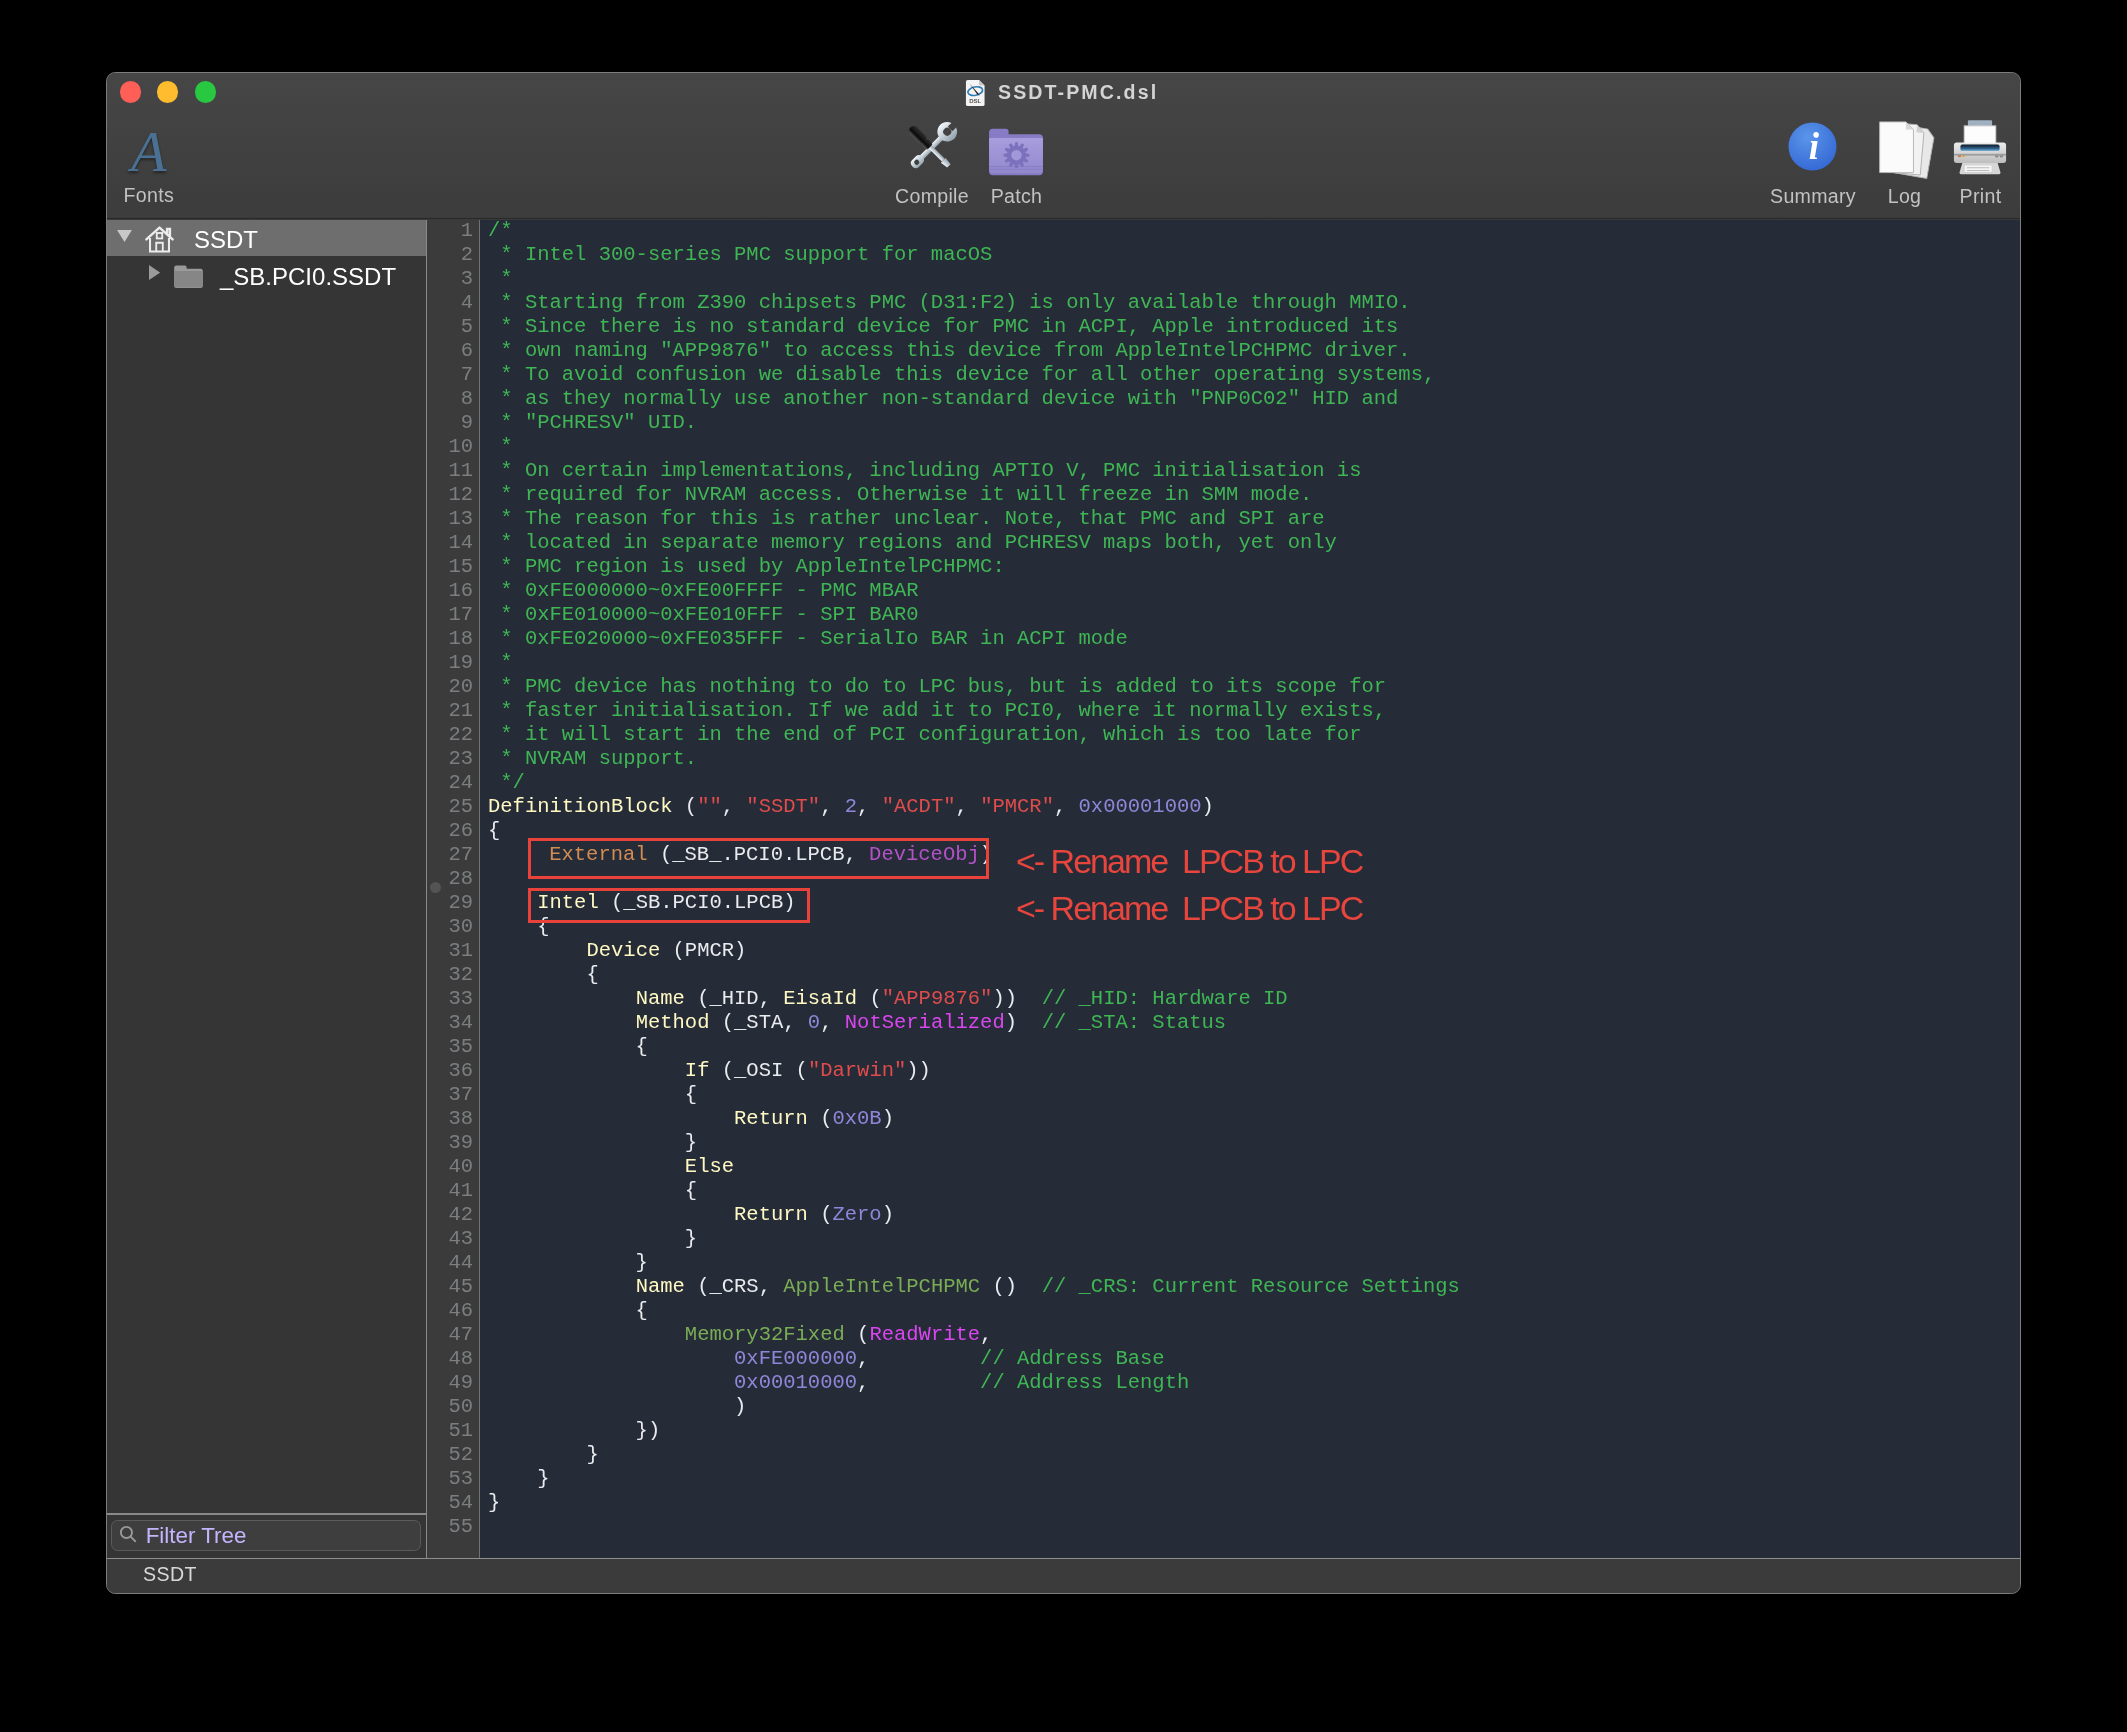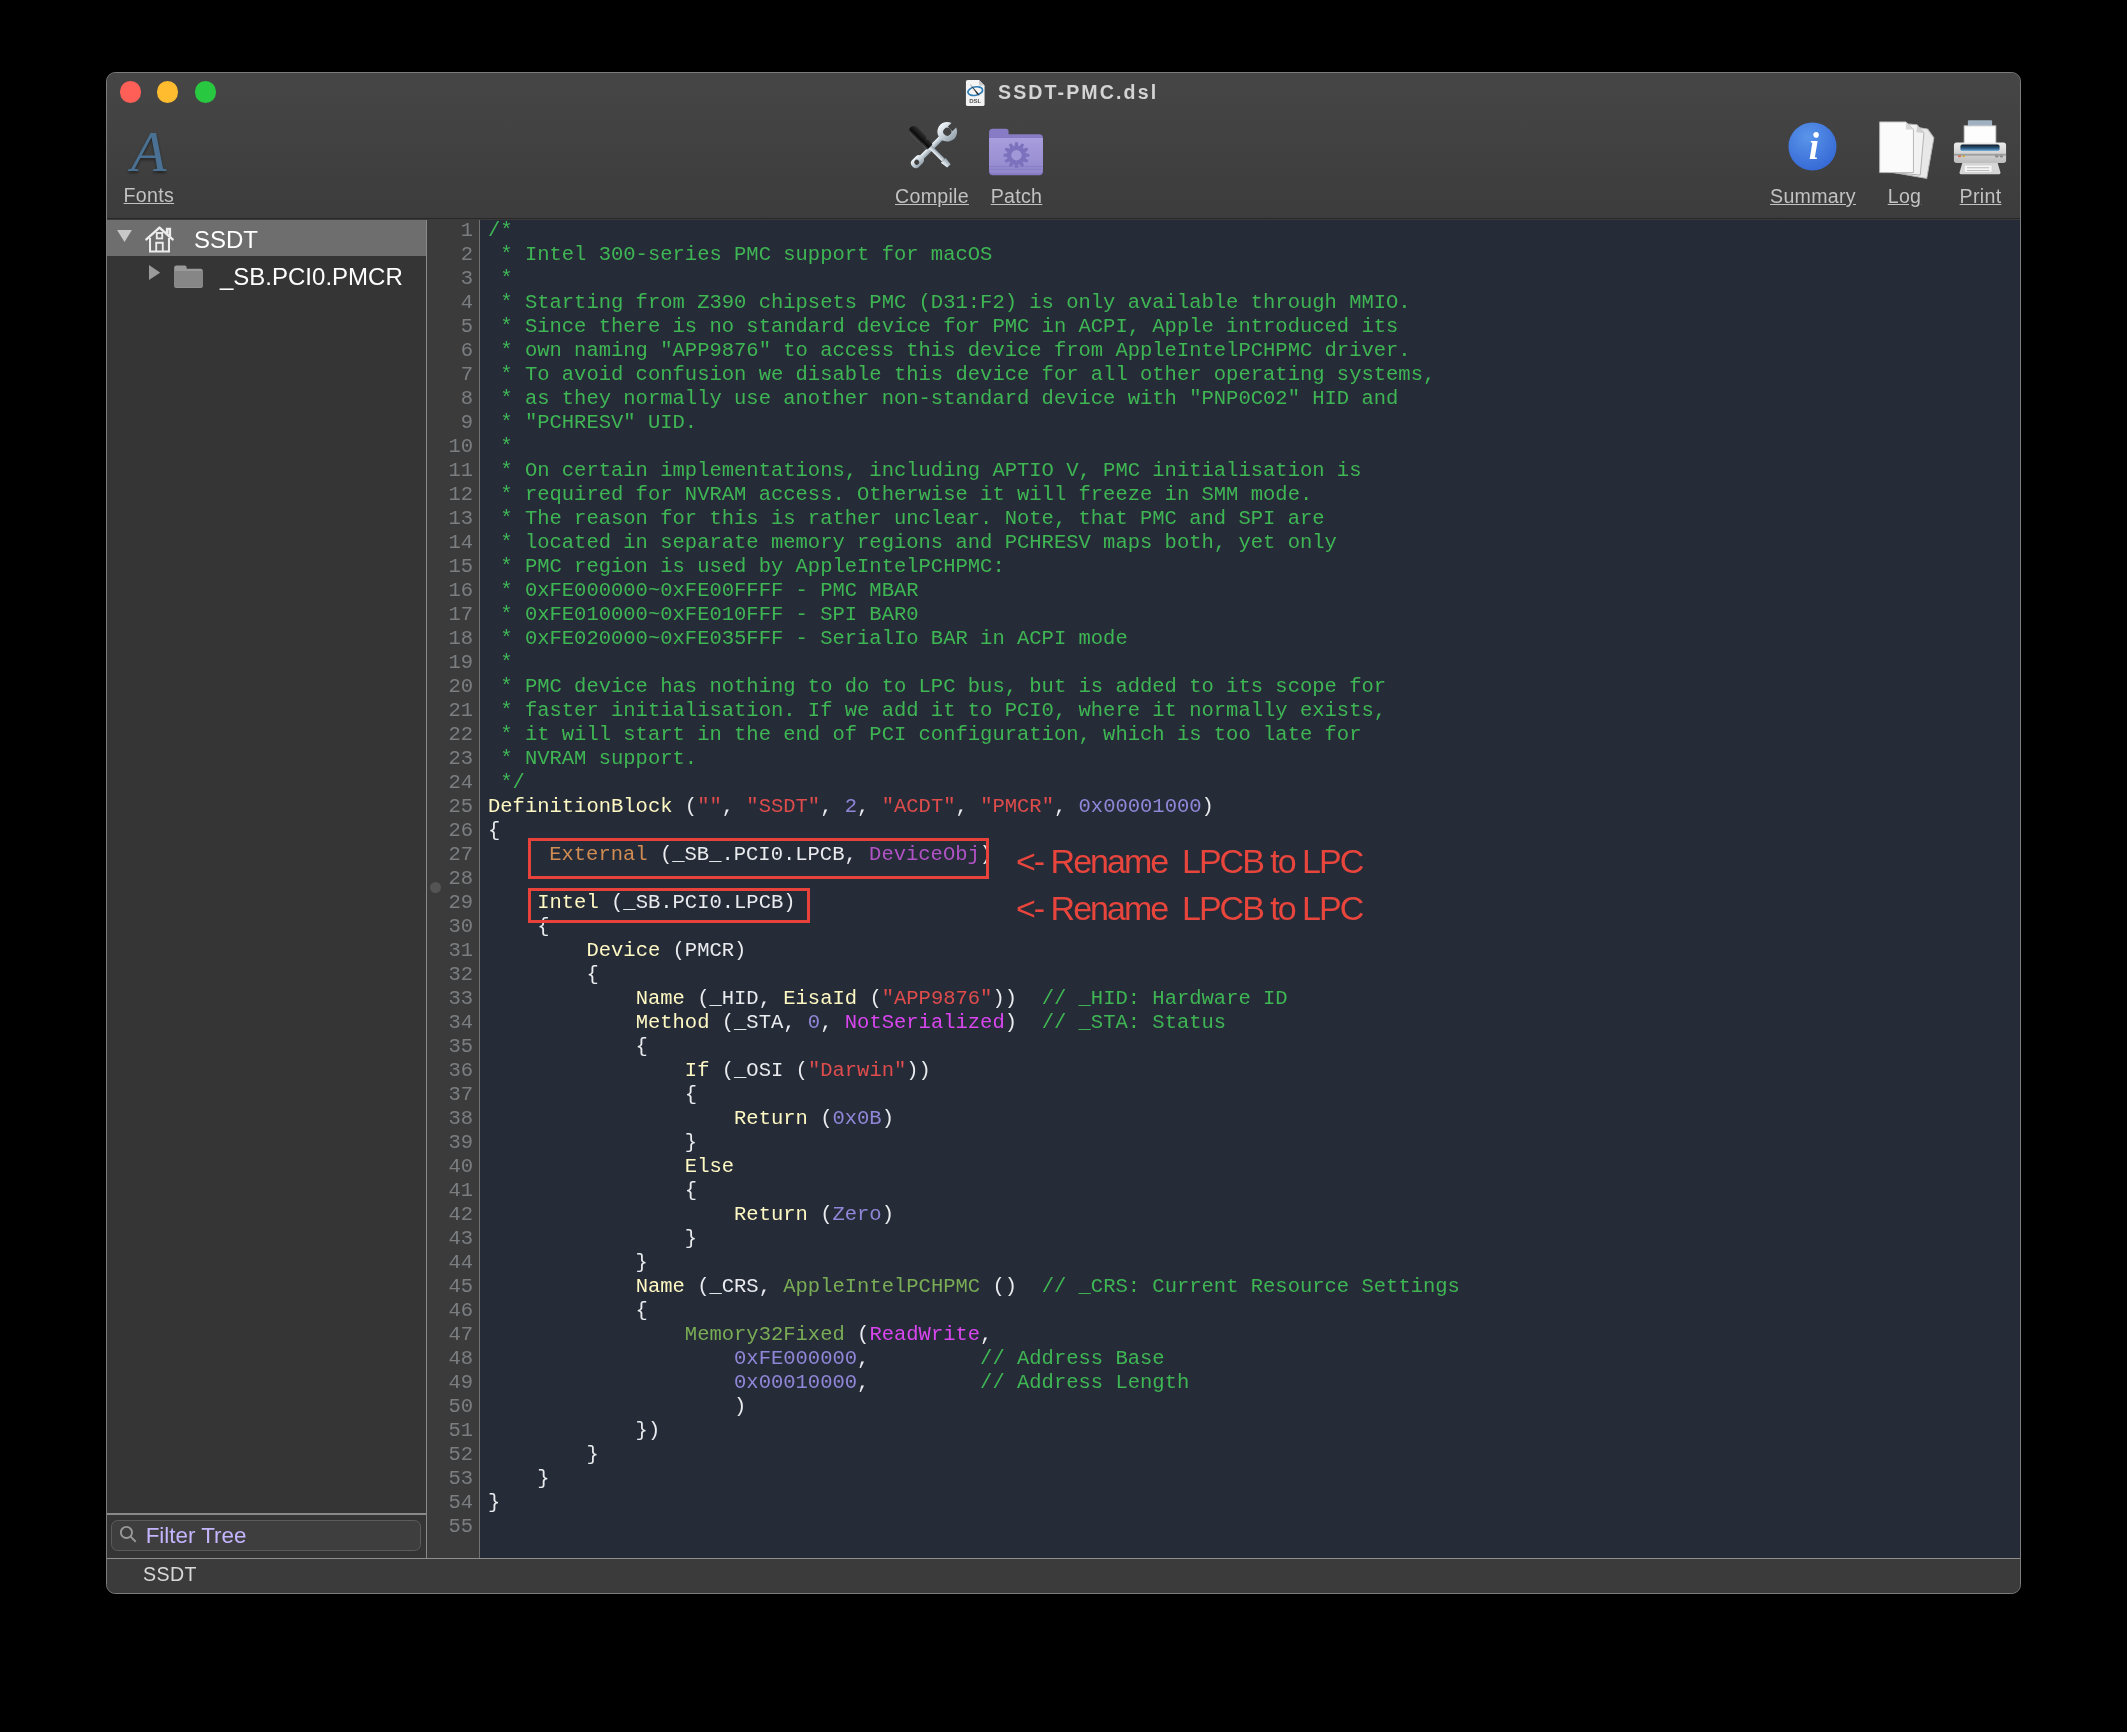--- a/index.html
+++ b/index.html
@@ -5,21 +5,21 @@
   html,body{margin:0;padding:0;background:#000;}
   #root{position:relative;width:2127px;height:1732px;background:#000;overflow:hidden;
         font-family:"Liberation Sans",sans-serif;padding-left:25px;}
   #win{position:absolute;left:106px;top:72px;width:1915px;height:1522px;
        border-radius:9.3px;background:#3b3b3b;border:0.9px solid #7d7d7d;
        box-sizing:border-box;overflow:hidden;}
   #toolbar{position:absolute;left:0;top:0;width:100%;height:145px;
            background:linear-gradient(#464646,#3c3c3c);border-bottom:1.9px solid #282828;}
   .tl{position:absolute;width:21.4px;height:21.4px;border-radius:50%;top:8.4px;}
   #title{position:absolute;top:8.4px;left:891px;font-size:19.6px;color:#d4d4d4;font-weight:700;letter-spacing:2.1px;}
-  .tlabel{position:absolute;font-size:19.6px;color:#c2c2c2;text-align:center;letter-spacing:0.3px;text-decoration:underline;}
+  .tlabel{position:absolute;font-size:19.6px;color:#c2c2c2;text-align:center;letter-spacing:0.3px;}
   
   #content{position:absolute;left:0;top:147px;width:100%;bottom:35px;}
   #sidebar{position:absolute;left:0;top:0;width:319px;height:100%;background:#353535;}
   #row1{position:absolute;left:0;top:0;width:100%;height:36px;background:#6e6e6e;}
   #row2{position:absolute;left:0;top:36px;width:100%;height:36px;}
   .treetext{position:absolute;color:#fff;font-size:24px;}
   #filterline{position:absolute;left:0;bottom:43px;width:100%;height:1.9px;background:#8a8a8a;}
   #filterbox{position:absolute;left:3.7px;bottom:7.5px;width:310px;height:31px;box-sizing:border-box;
              border:1.9px solid #5b5b5b;border-radius:6.5px;background:#3e3e3e;}
   #divider{position:absolute;left:319px;top:0;width:20.5px;height:100%;background:#3b3b3b;
@@ -177,21 +177,21 @@
         <div class="treetext" style="left:87px;top:5.6px;">SSDT</div>
       </div>
       <div id="row2">
         <svg style="position:absolute;left:42px;top:9.3px" width="11.2" height="15" viewBox="0 0 12 16">
               <path d="M0 0 L12 8 L0 16 Z" fill="#9a9a9a"></path>
             </svg>
         <svg style="position:absolute;left:66px;top:7.5px" width="31" height="25" viewBox="0 0 33 27">
           <path d="M1 4 a2.5 2.5 0 0 1 2.5-2.5 h9 a2 2 0 0 1 2 2 v1.5 h15 a2.5 2.5 0 0 1 2.5 2.5 v16 a2.5 2.5 0 0 1 -2.5 2.5 h-26 a2.5 2.5 0 0 1 -2.5-2.5 Z" fill="#9a9a9a"></path>
           <path d="M1 7.6 h31 v15.4 a2.5 2.5 0 0 1 -2.5 2.5 h-26 a2.5 2.5 0 0 1 -2.5-2.5 Z" fill="#868686"></path>
         </svg>
-        <div class="treetext" style="left:113px;top:6.5px;">_SB.PCI0.PMCR</div>
+        <div class="treetext" style="left:113px;top:6.5px;">_SB.PCI0.SSDT</div>
       </div>
       <div id="filterline"></div>
       <div id="filterbox">
         <svg style="position:absolute;left:7.5px;top:4.7px" width="18.6" height="18.6" viewBox="0 0 20 20">
           <circle cx="8" cy="8" r="6" fill="none" stroke="#9a9a9a" stroke-width="2"></circle>
           <line x1="12.5" y1="12.5" x2="18" y2="18" stroke="#9a9a9a" stroke-width="2"></line>
         </svg>
         <span style="position:absolute;left:34px;top:2.8px;font-size:22.4px;color:#c4b5fd;">Filter Tree</span>
       </div>
     </div>

